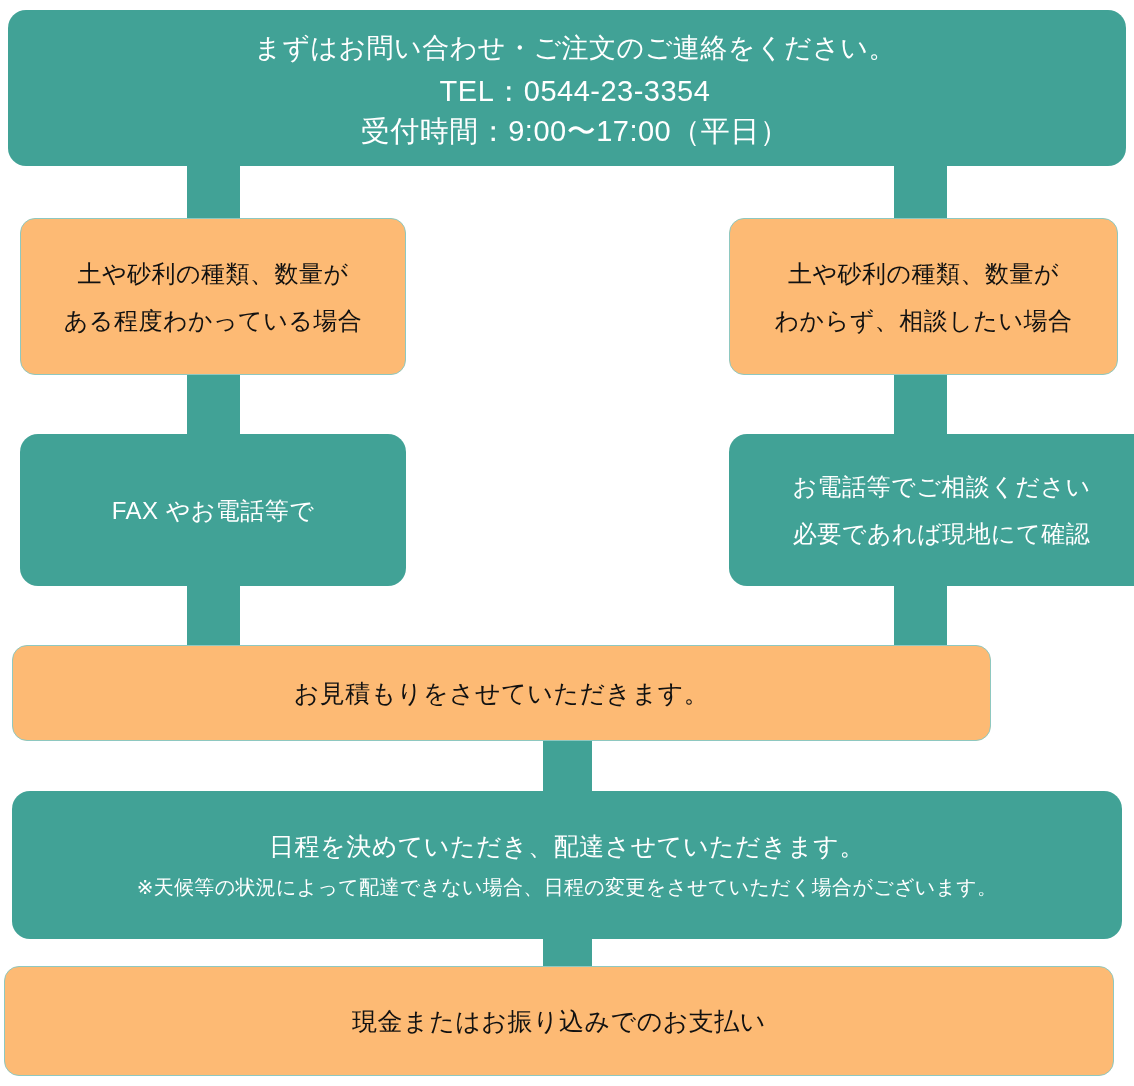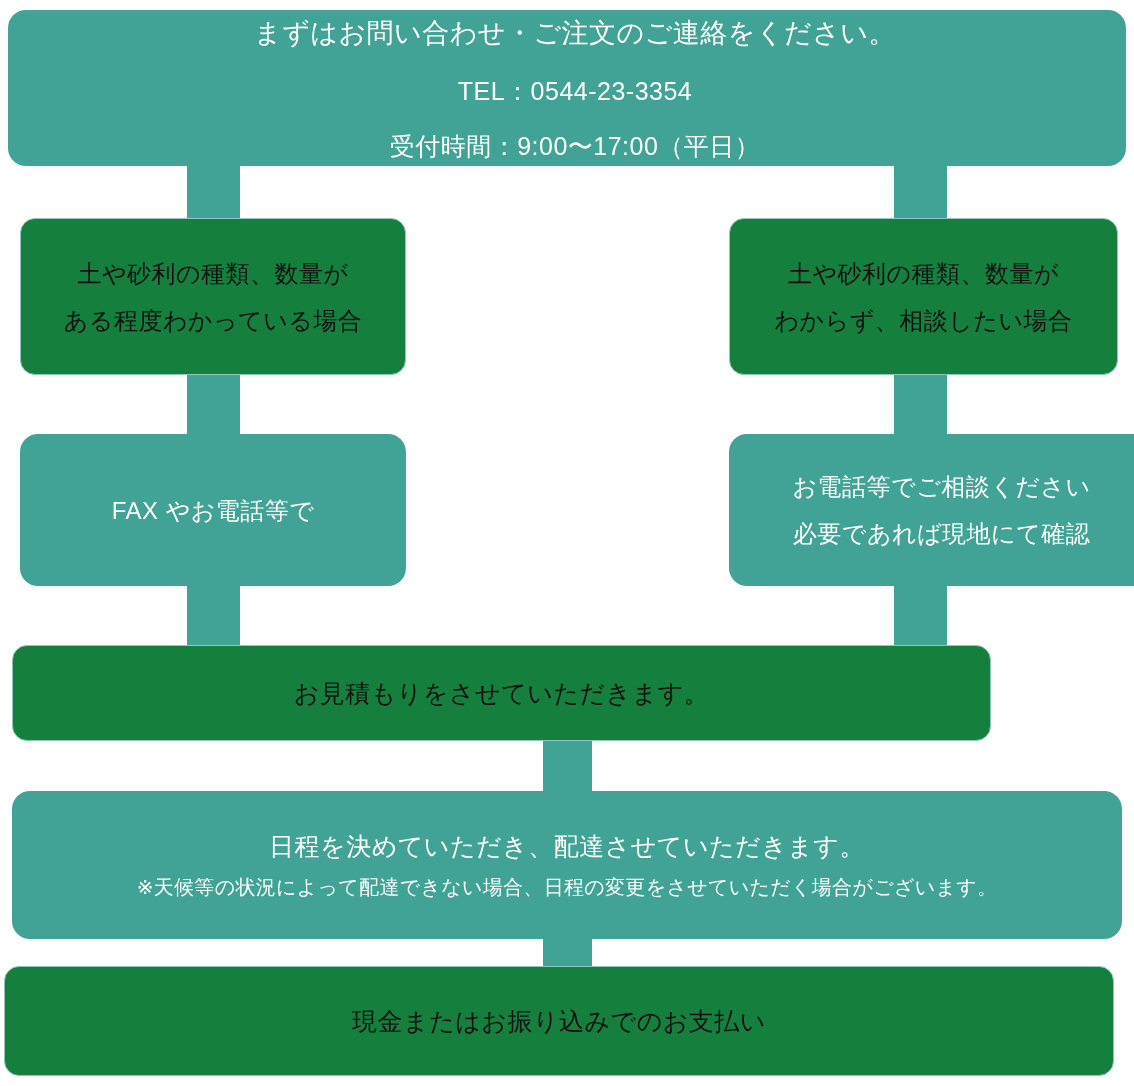--- a/index.html
+++ b/index.html
@@ -41,34 +41,34 @@
     text-align: center;
   }
 
   .box.teal {
     background: #41a296;
     border-radius: 18px;
     color: #ffffff;
   }
 
   .box.light {
-    background: #15803d;
+    background: #fdba74;
     border: 1.5px solid #8ec8c0;
     border-radius: 15px;
     color: #111111;
   }
 
   .line {
     display: block;
     white-space: nowrap;
   }
 
   
   .t-head-1 { font-size: 27px; line-height: 46px; letter-spacing: .5px; }
-  .t-head-2 { font-size: 25px; line-height: 40px; letter-spacing: .5px; margin-top: 15px; }
+  .t-head-2 { font-size: 29px; line-height: 40px; letter-spacing: .5px; }
   .t-branch { font-size: 24px; line-height: 47px; letter-spacing: .5px; }
   .t-step   { font-size: 24px; line-height: 47px; letter-spacing: .5px; }
   .t-wide   { font-size: 25px; line-height: 44px; letter-spacing: .5px; }
   .t-note   { font-size: 20px; line-height: 38px; letter-spacing: .3px; }
 </style>
 </head>
 <body>
 
 <div id="flow">
 

